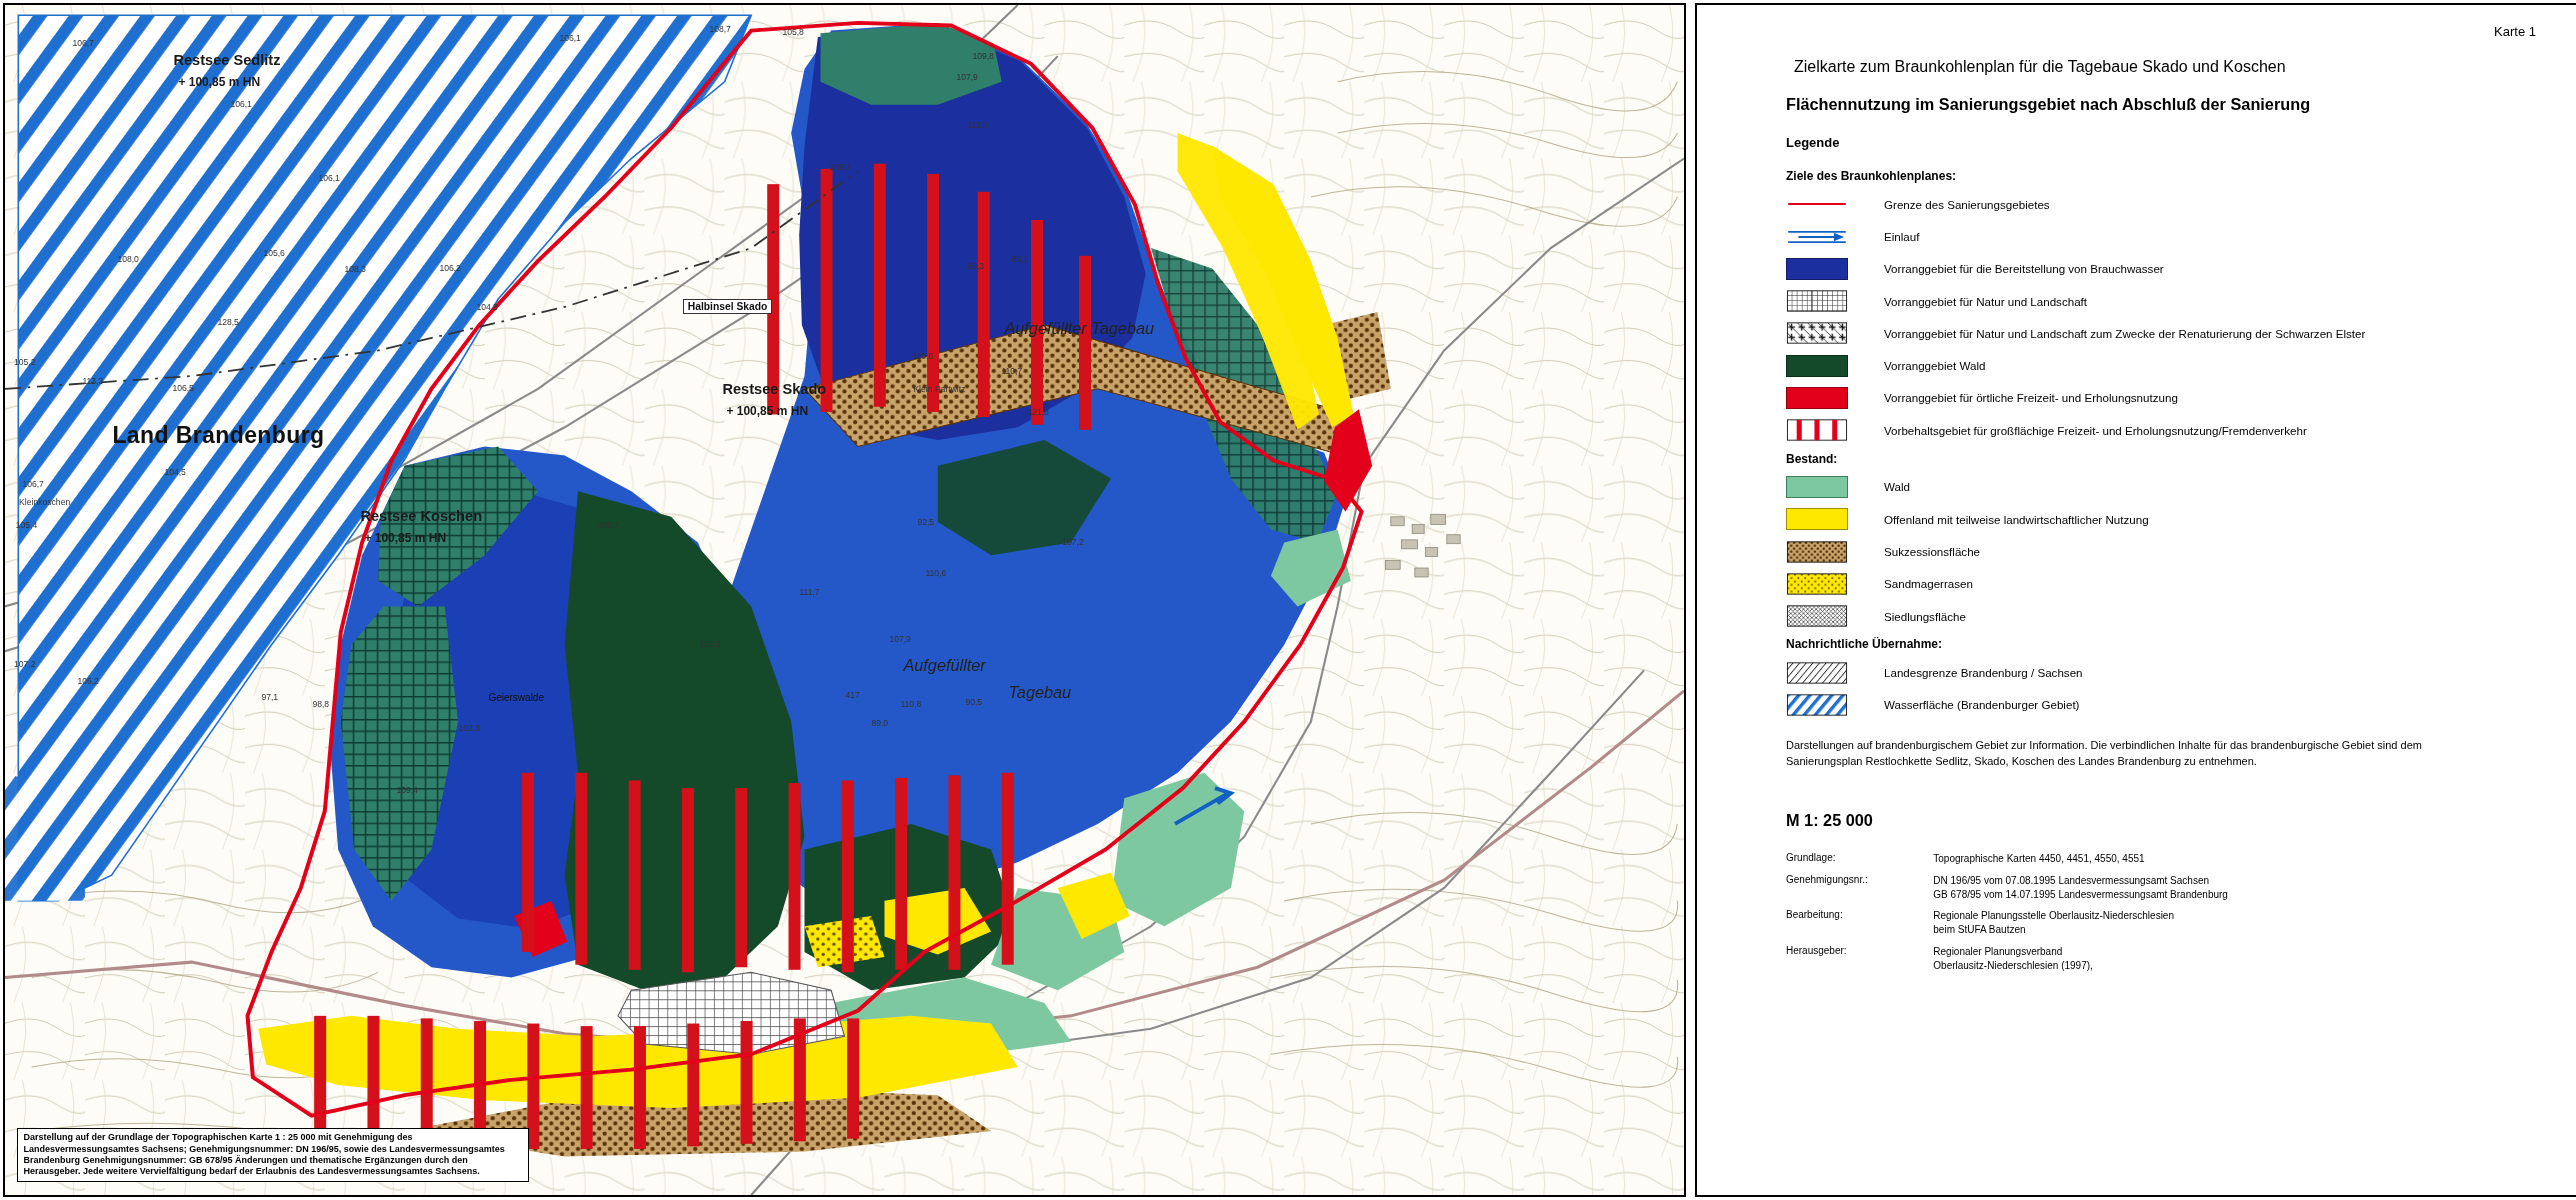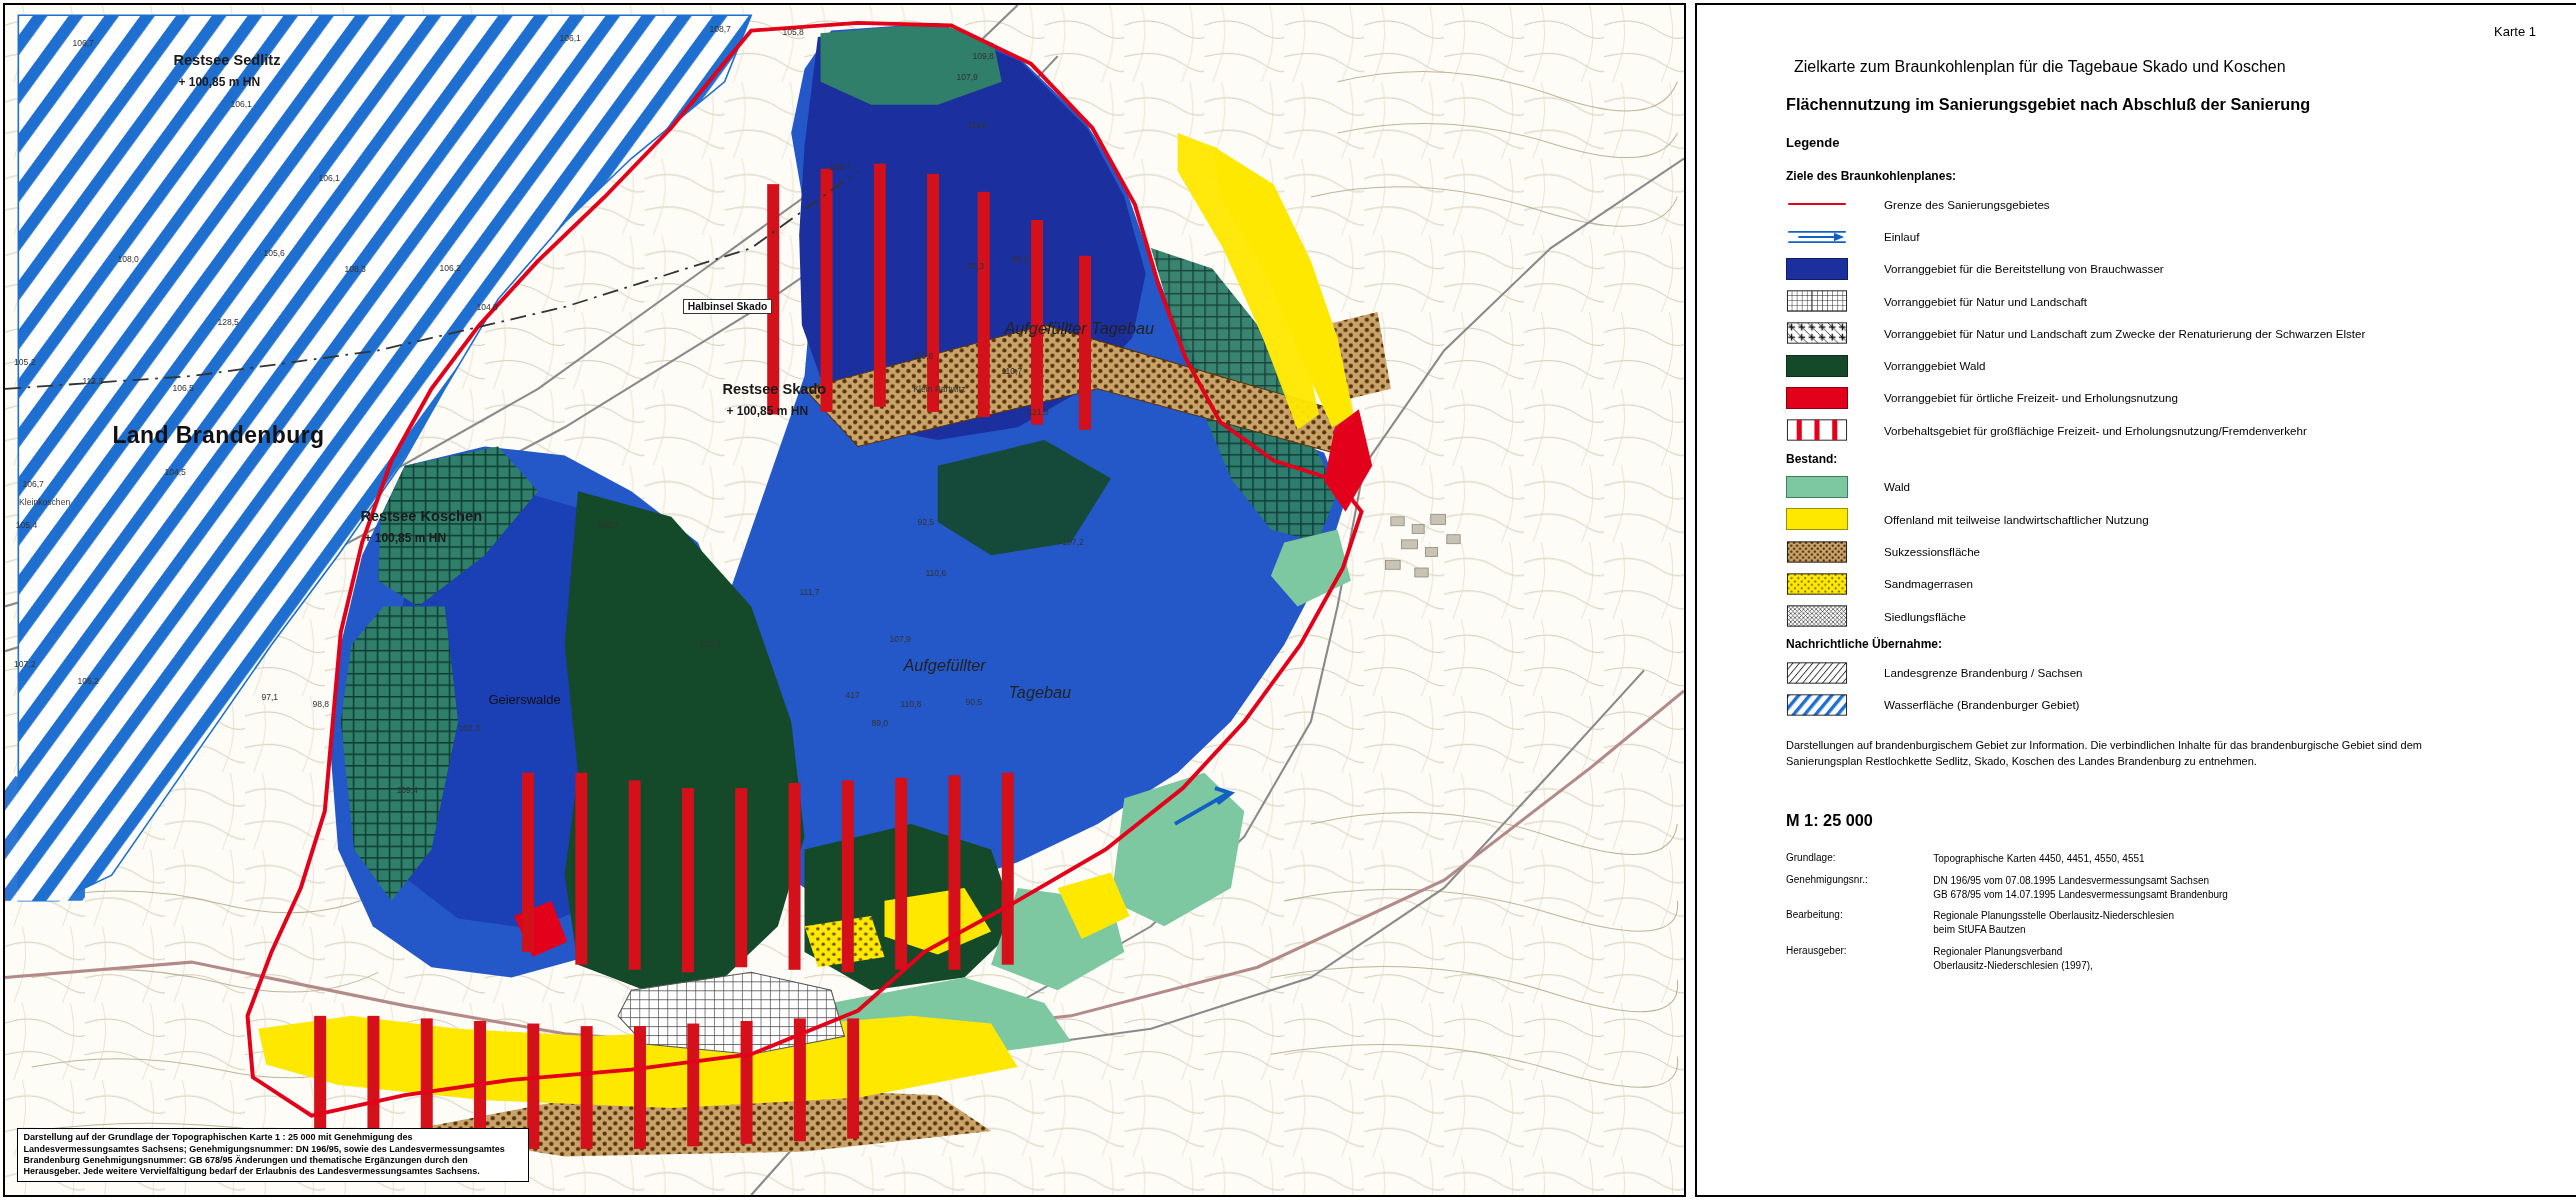--- a/index.html
+++ b/index.html
@@ -31,21 +31,21 @@
   .maplabel {
     position: absolute;
     font-family: "Liberation Sans", sans-serif;
     color: #111;
     white-space: nowrap;
     pointer-events: none;
   }
   .lbl-big { font-size: 23px; font-weight: bold; letter-spacing: 0.4px; }
   .lbl-water { font-size: 14.6px; font-weight: bold; color: #1a1a1a; }
   .lbl-water-sub { font-size: 12px; font-weight: bold; color: #1a1a1a; }
-  .lbl-sm { font-size: 13px; }
+  .lbl-sm { font-size: 10px; }
   .lbl-xs { font-size: 8.6px; color: #333; }
   .lbl-italic { font-style: italic; font-size: 16.3px; color: #222; }
   .lbl-boxed {
     font-size: 10.3px; font-weight: bold; background: #fff;
     border: 0.9px solid #333; padding: 0.9px 3.4px;
   }
 
   #map-credit {
     position: absolute;
     left: 12px; bottom: 13.7px;

